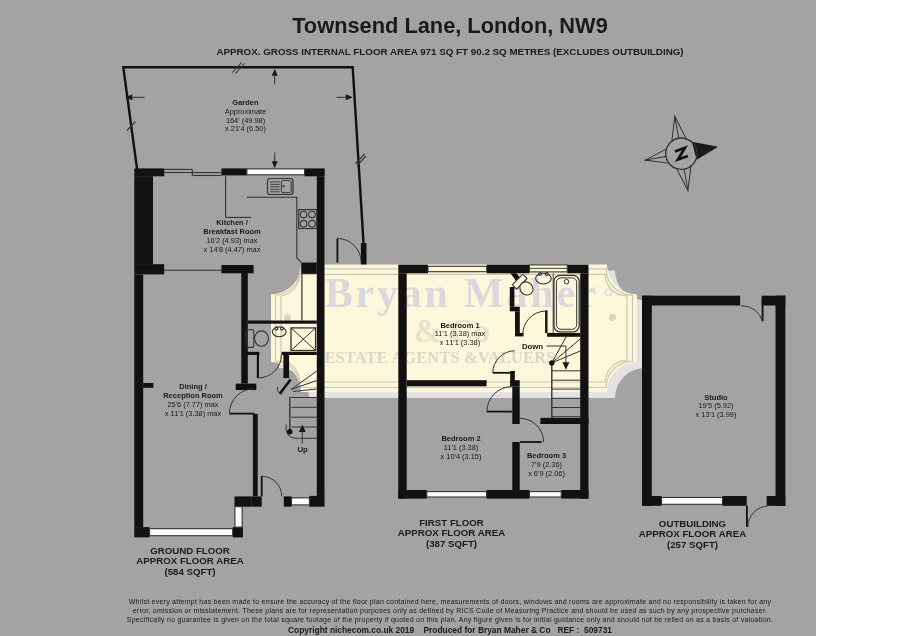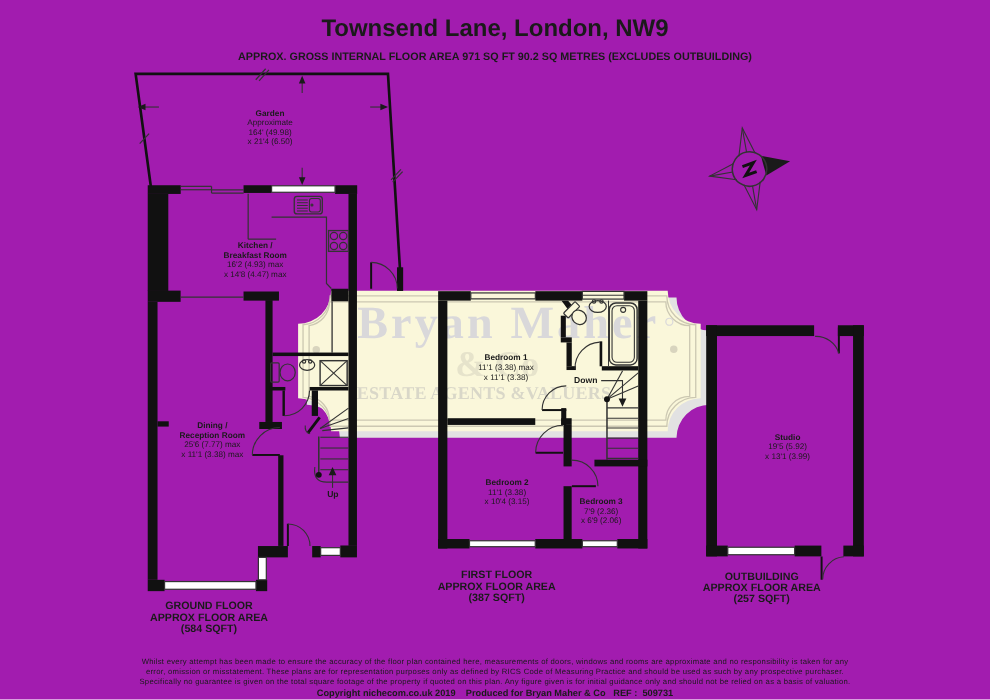--- a/index.html
+++ b/index.html
@@ -1,16 +1,16 @@
 <!DOCTYPE html>
 <html><head>
 <meta charset="utf-8">
 <style>
   html,body{margin:0;padding:0;background:#ffffff;}
-  #page{position:relative;width:900px;height:636px;background:#a21caf;overflow:hidden;}
+  #page{position:relative;width:816px;height:636px;background:#a3a3a3;overflow:hidden;}
   svg{display:block;}
   text{font-family:"Liberation Sans",sans-serif;}
   .serif{font-family:"Liberation Serif",serif;}
 </style>
 </head>
 <body>
 <div id="page">
 <svg width="900" height="636" viewBox="0 0 900 636" xmlns="http://www.w3.org/2000/svg">
 
 <text x="450" y="33" font-size="21.8" font-weight="bold" fill="#1a1a1a" text-anchor="middle">Townsend Lane, London, NW9</text>

